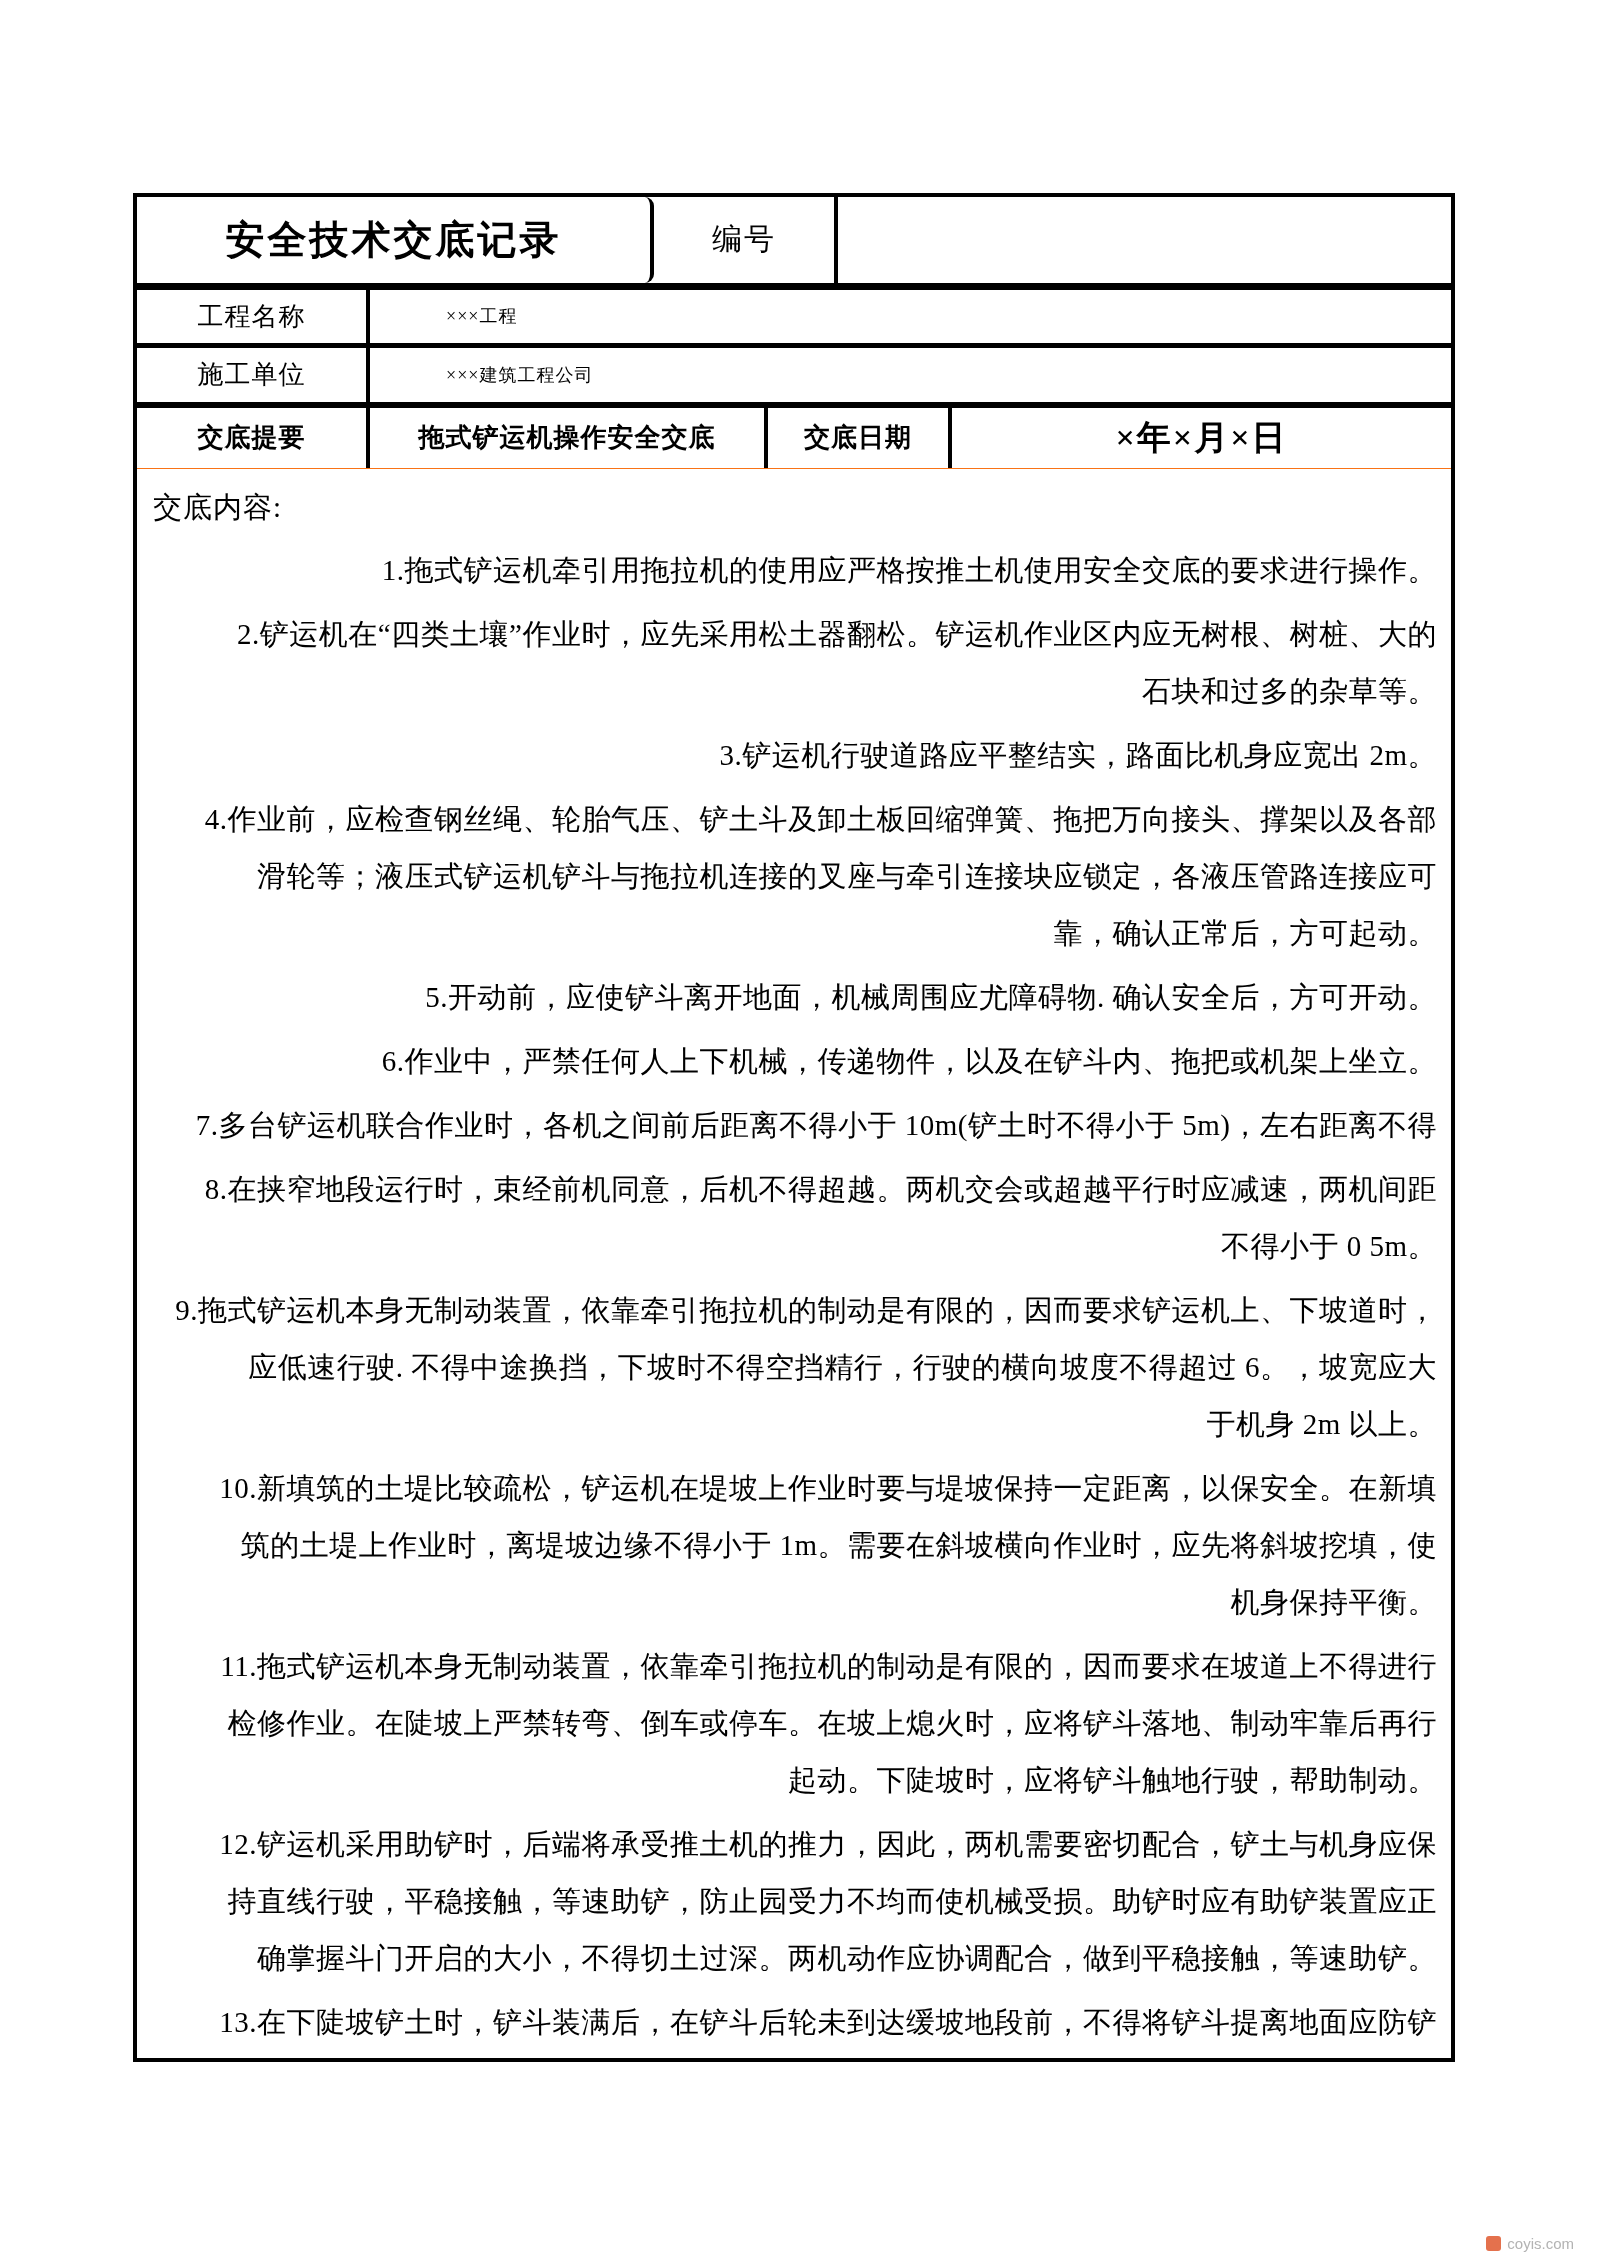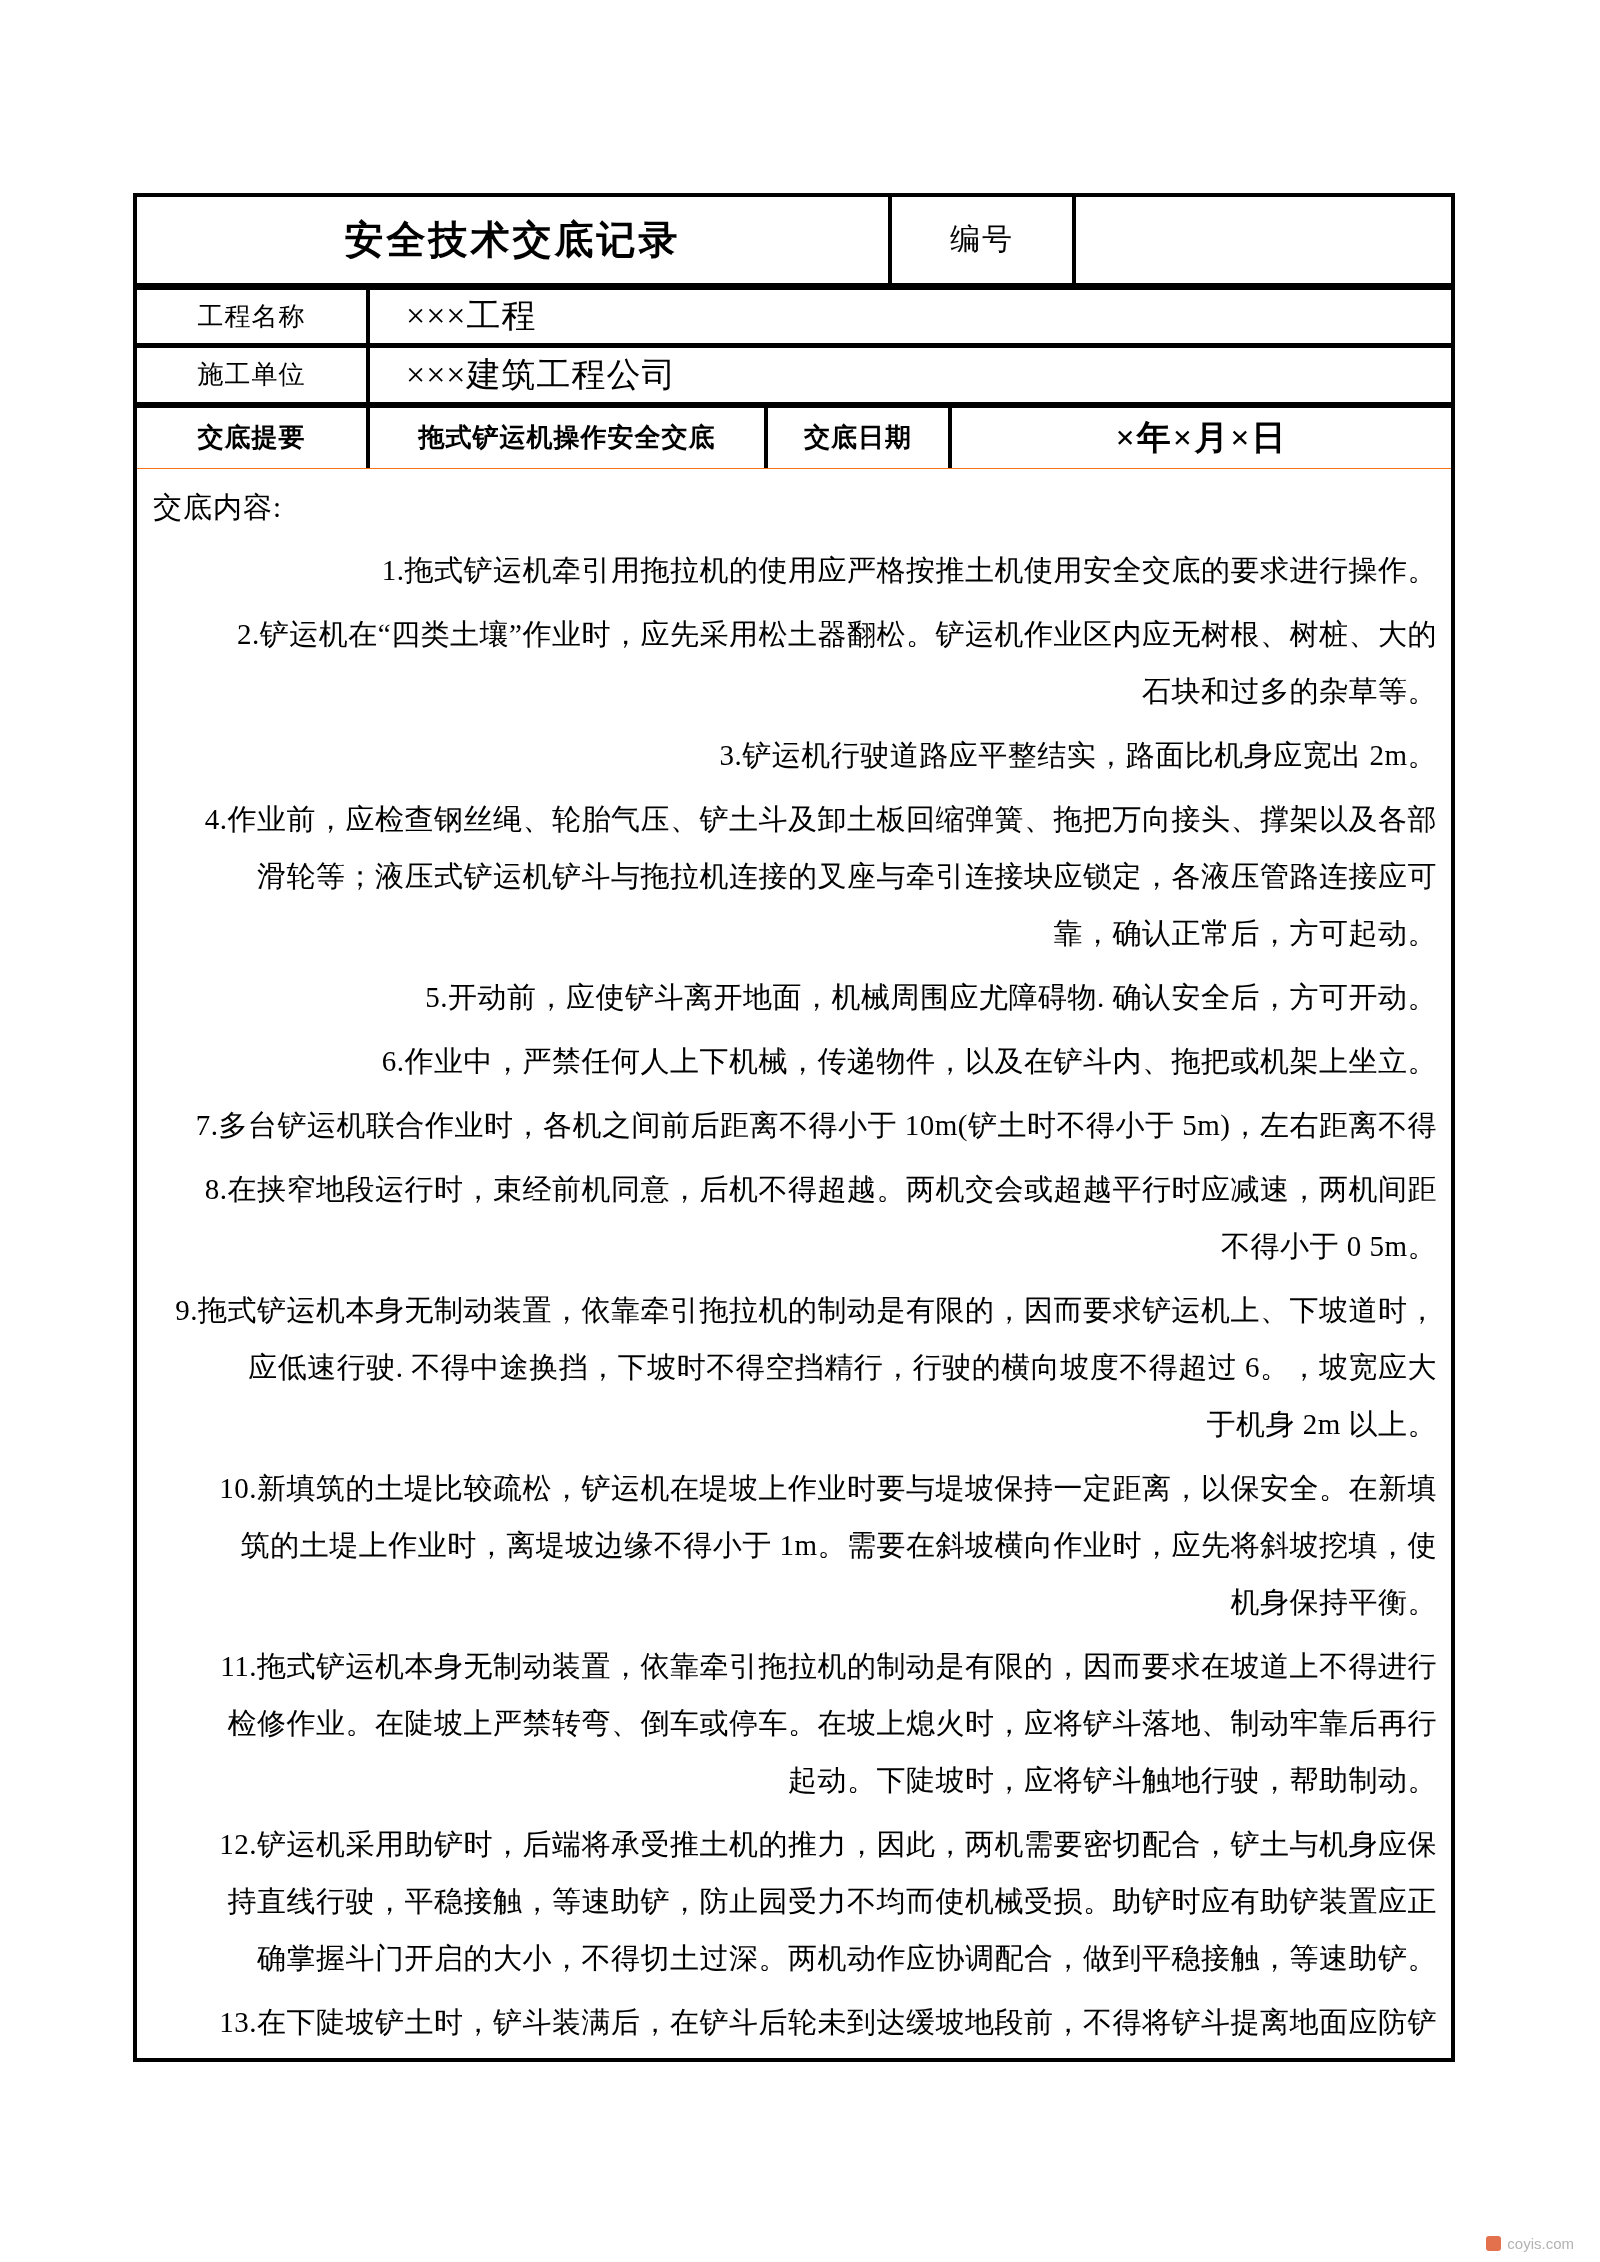--- a/index.html
+++ b/index.html
@@ -41,44 +41,45 @@
     overflow: hidden;
   }
   .v-sep { border-right: 4px solid #000000; }
   .row-header   { height: 91px;  border-bottom: 7px solid #000000; }
   .row-project  { height: 56px;  border-bottom: 5px solid #000000; }
   .row-company  { height: 57px;  border-bottom: 6px solid #000000; }
   .row-summary  { height: 64px;  border-bottom: 1px solid #f97316; font-weight: bold; }
   .row-content  { flex: 1; }
 
   .cell-title {
-    width: 755px;
+    width: 517px;
     justify-content: center;
     font-size: 39px;
     font-weight: bold;
     letter-spacing: 3px;
+    border-radius: 9px;
   }
   .cell-no {
     width: 184px;
     justify-content: center;
     font-size: 30px;
     letter-spacing: 2px;
   }
   .cell-no-value { flex: 1; }
 
   .cell-label {
     width: 233px;
     justify-content: center;
     font-size: 26px;
     letter-spacing: 1px;
   }
   .cell-value {
     flex: 1;
-    padding-left: 36px;
-    font-size: 34px;
+    padding-left: 76px;
+    font-size: 18px;
     letter-spacing: 1px;
     text-align: right;
   }
   .cell-summary-value {
     width: 398px;
     justify-content: center;
     font-size: 26px;
     letter-spacing: 1px;
   }
   .cell-date-label {

